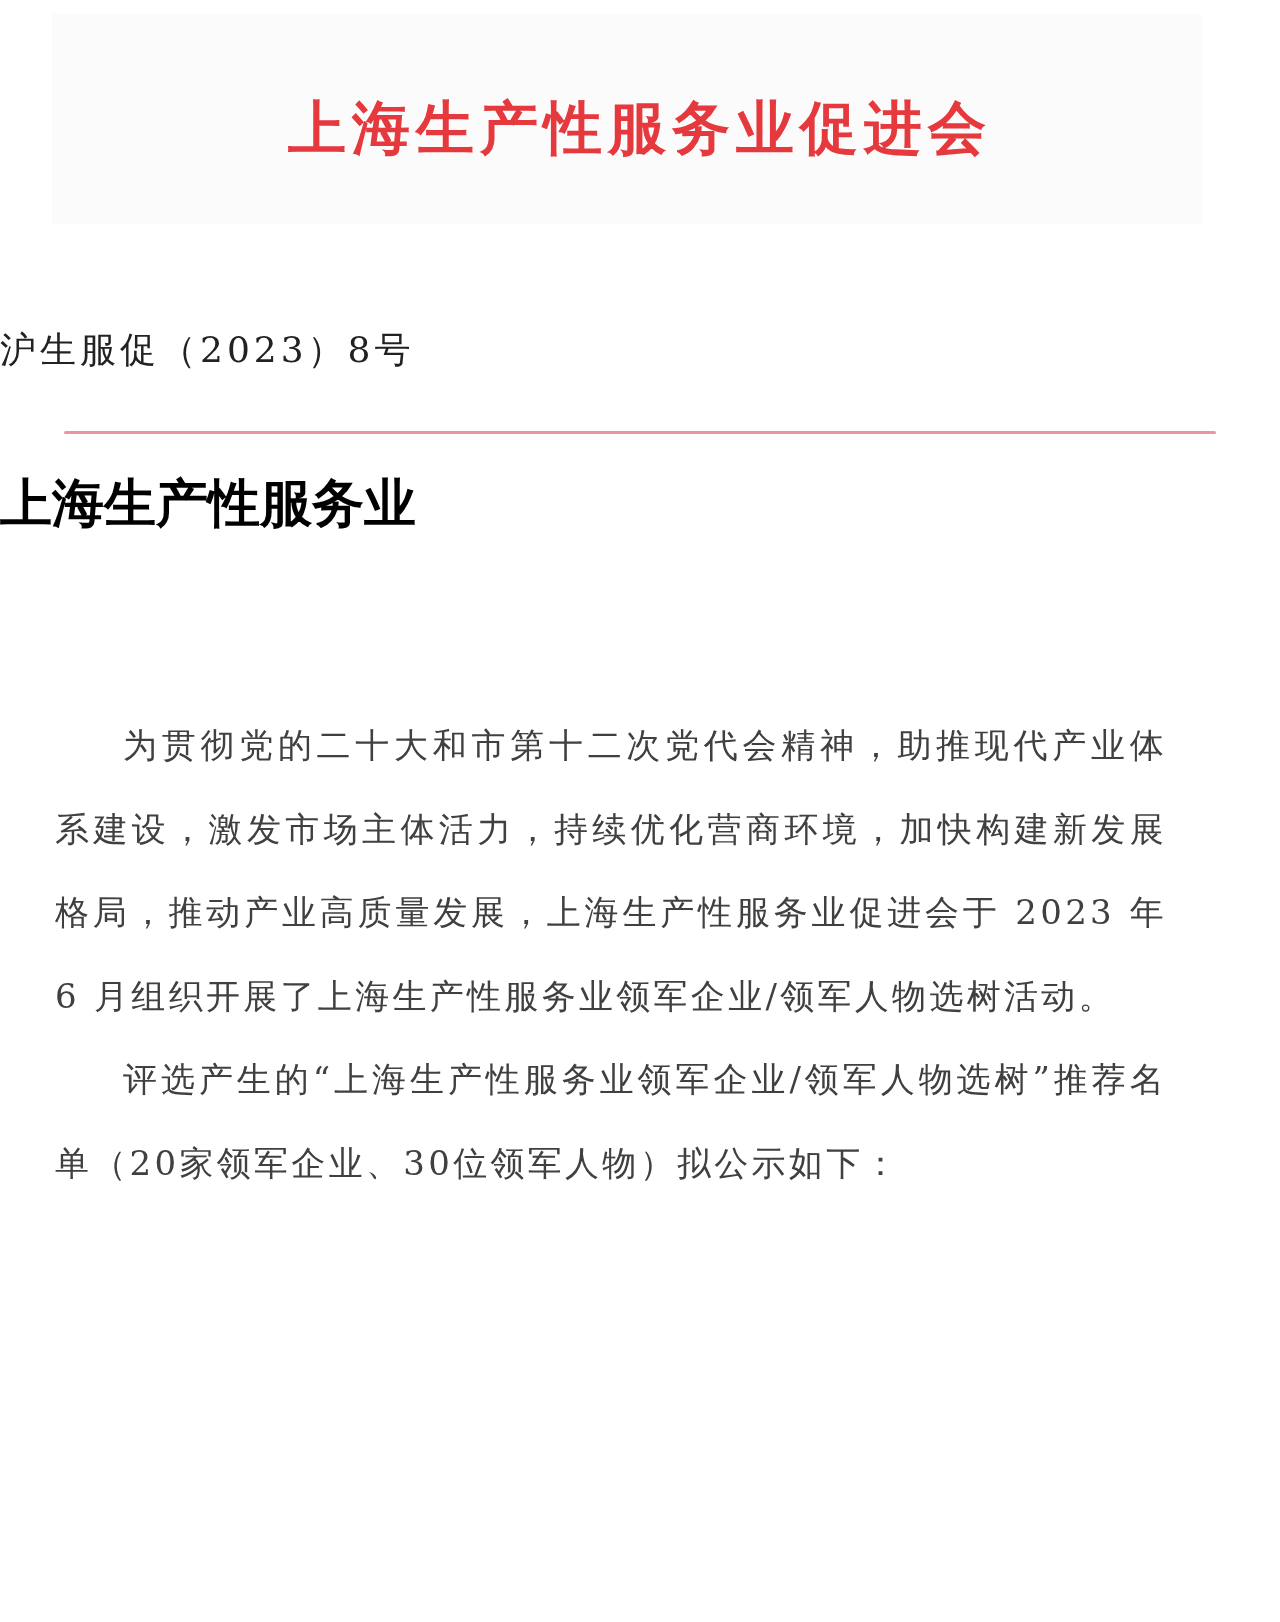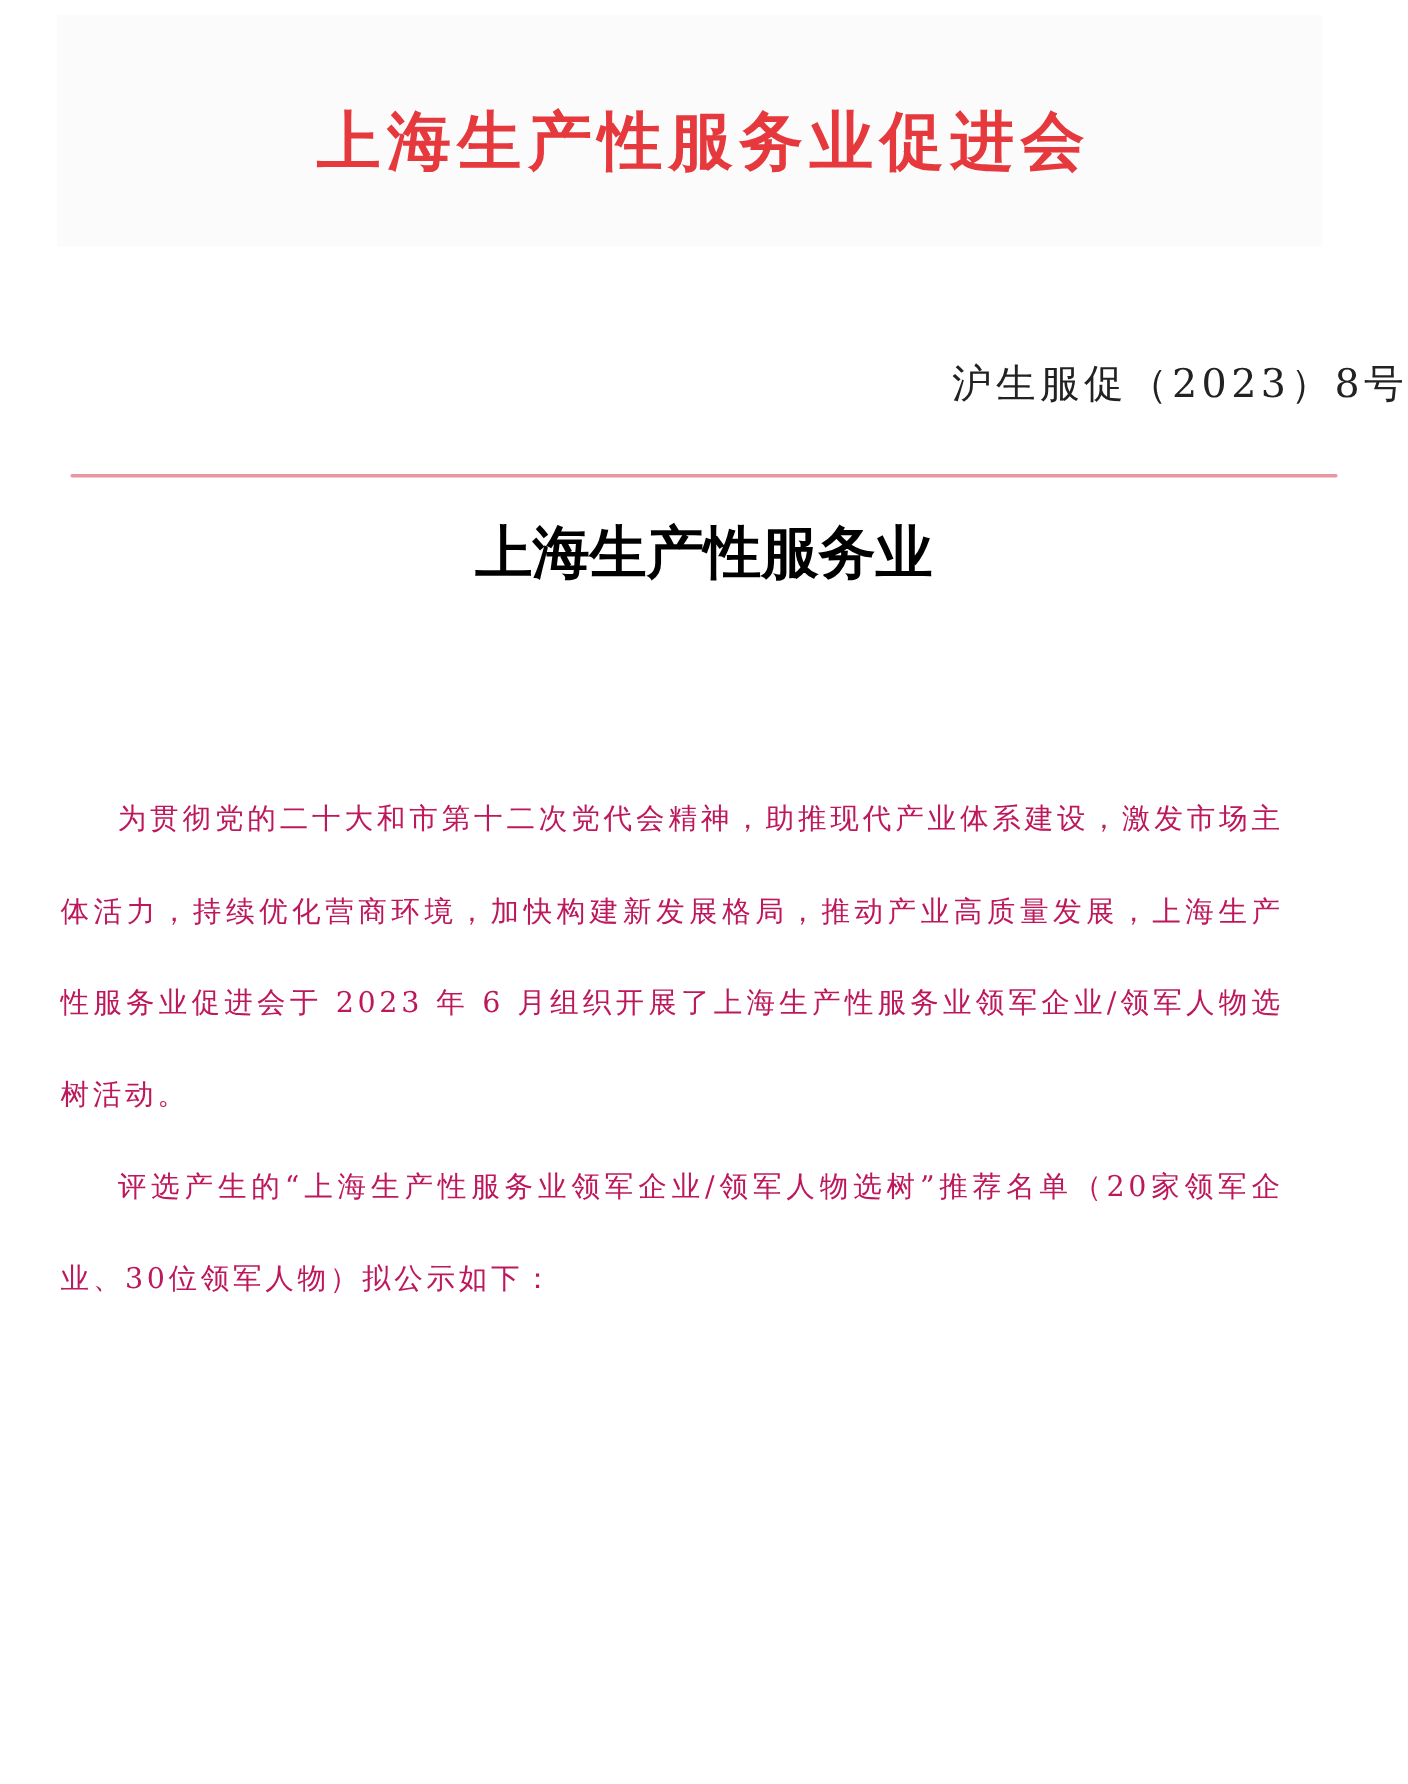--- a/index.html
+++ b/index.html
@@ -35,57 +35,57 @@
       line-height: 100px;
       letter-spacing: 6px;
       color: #e5393d;
       transform: scaleX(1.0);
     }
     .doc-number {
       position: absolute;
       left: 0;
       top: 326px;
       width: 1280px;
-      text-align: right;
+      text-align: left;
       font-size: 36px;
       line-height: 48px;
       letter-spacing: 4px;
       color: #222222;
     }
     .red-rule {
       position: absolute;
       left: 64px;
       top: 431px;
       width: 1152px;
       height: 3px;
       background: #e8979e;
       border-radius: 2px;
     }
     .title {
       position: absolute;
       left: 0;
       top: 466px;
       width: 1280px;
-      text-align: center;
+      text-align: left;
       font-family: "DejaVu Serif", "Liberation Serif", serif;
       font-weight: bold;
       font-size: 52px;
       line-height: 74px;
       color: #000000;
     }
     .title div { white-space: nowrap; }
     .body {
       position: absolute;
       left: 55px;
       top: 704px;
       width: 1112px;
-      font-size: 26px;
+      font-size: 34px;
       line-height: 83.5px;
       letter-spacing: 3.3px;
-      color: #be185d;
+      color: #404040;
       text-align: justify;
     }
     .para {
       margin: 0;
       text-indent: 2em;
     }
   </style>
 </head>
 <body>
 

